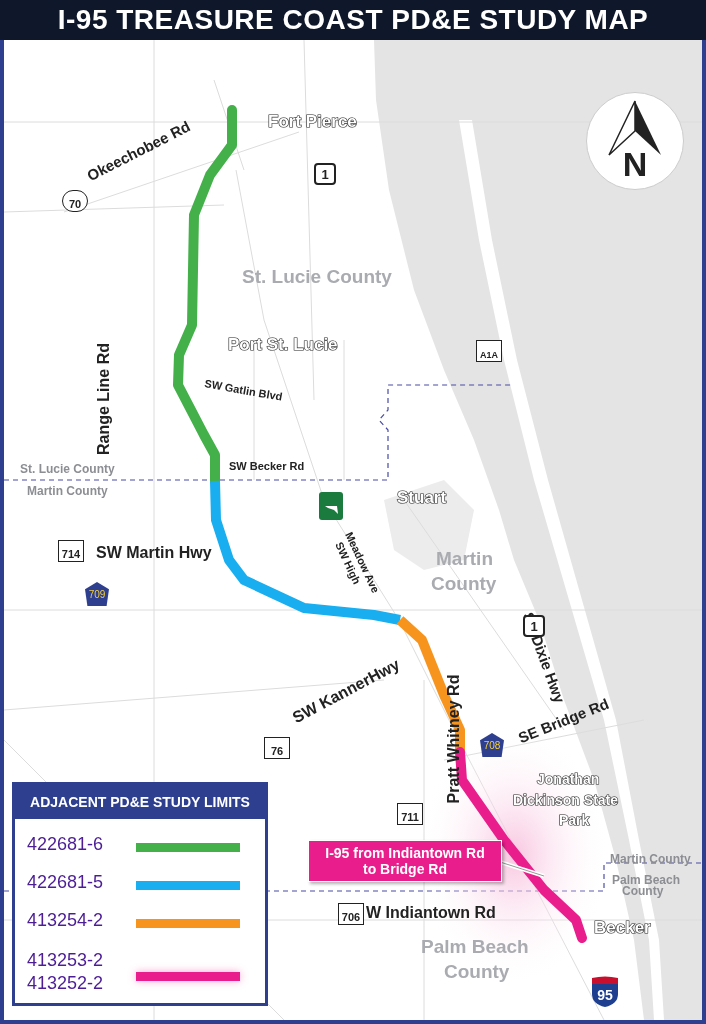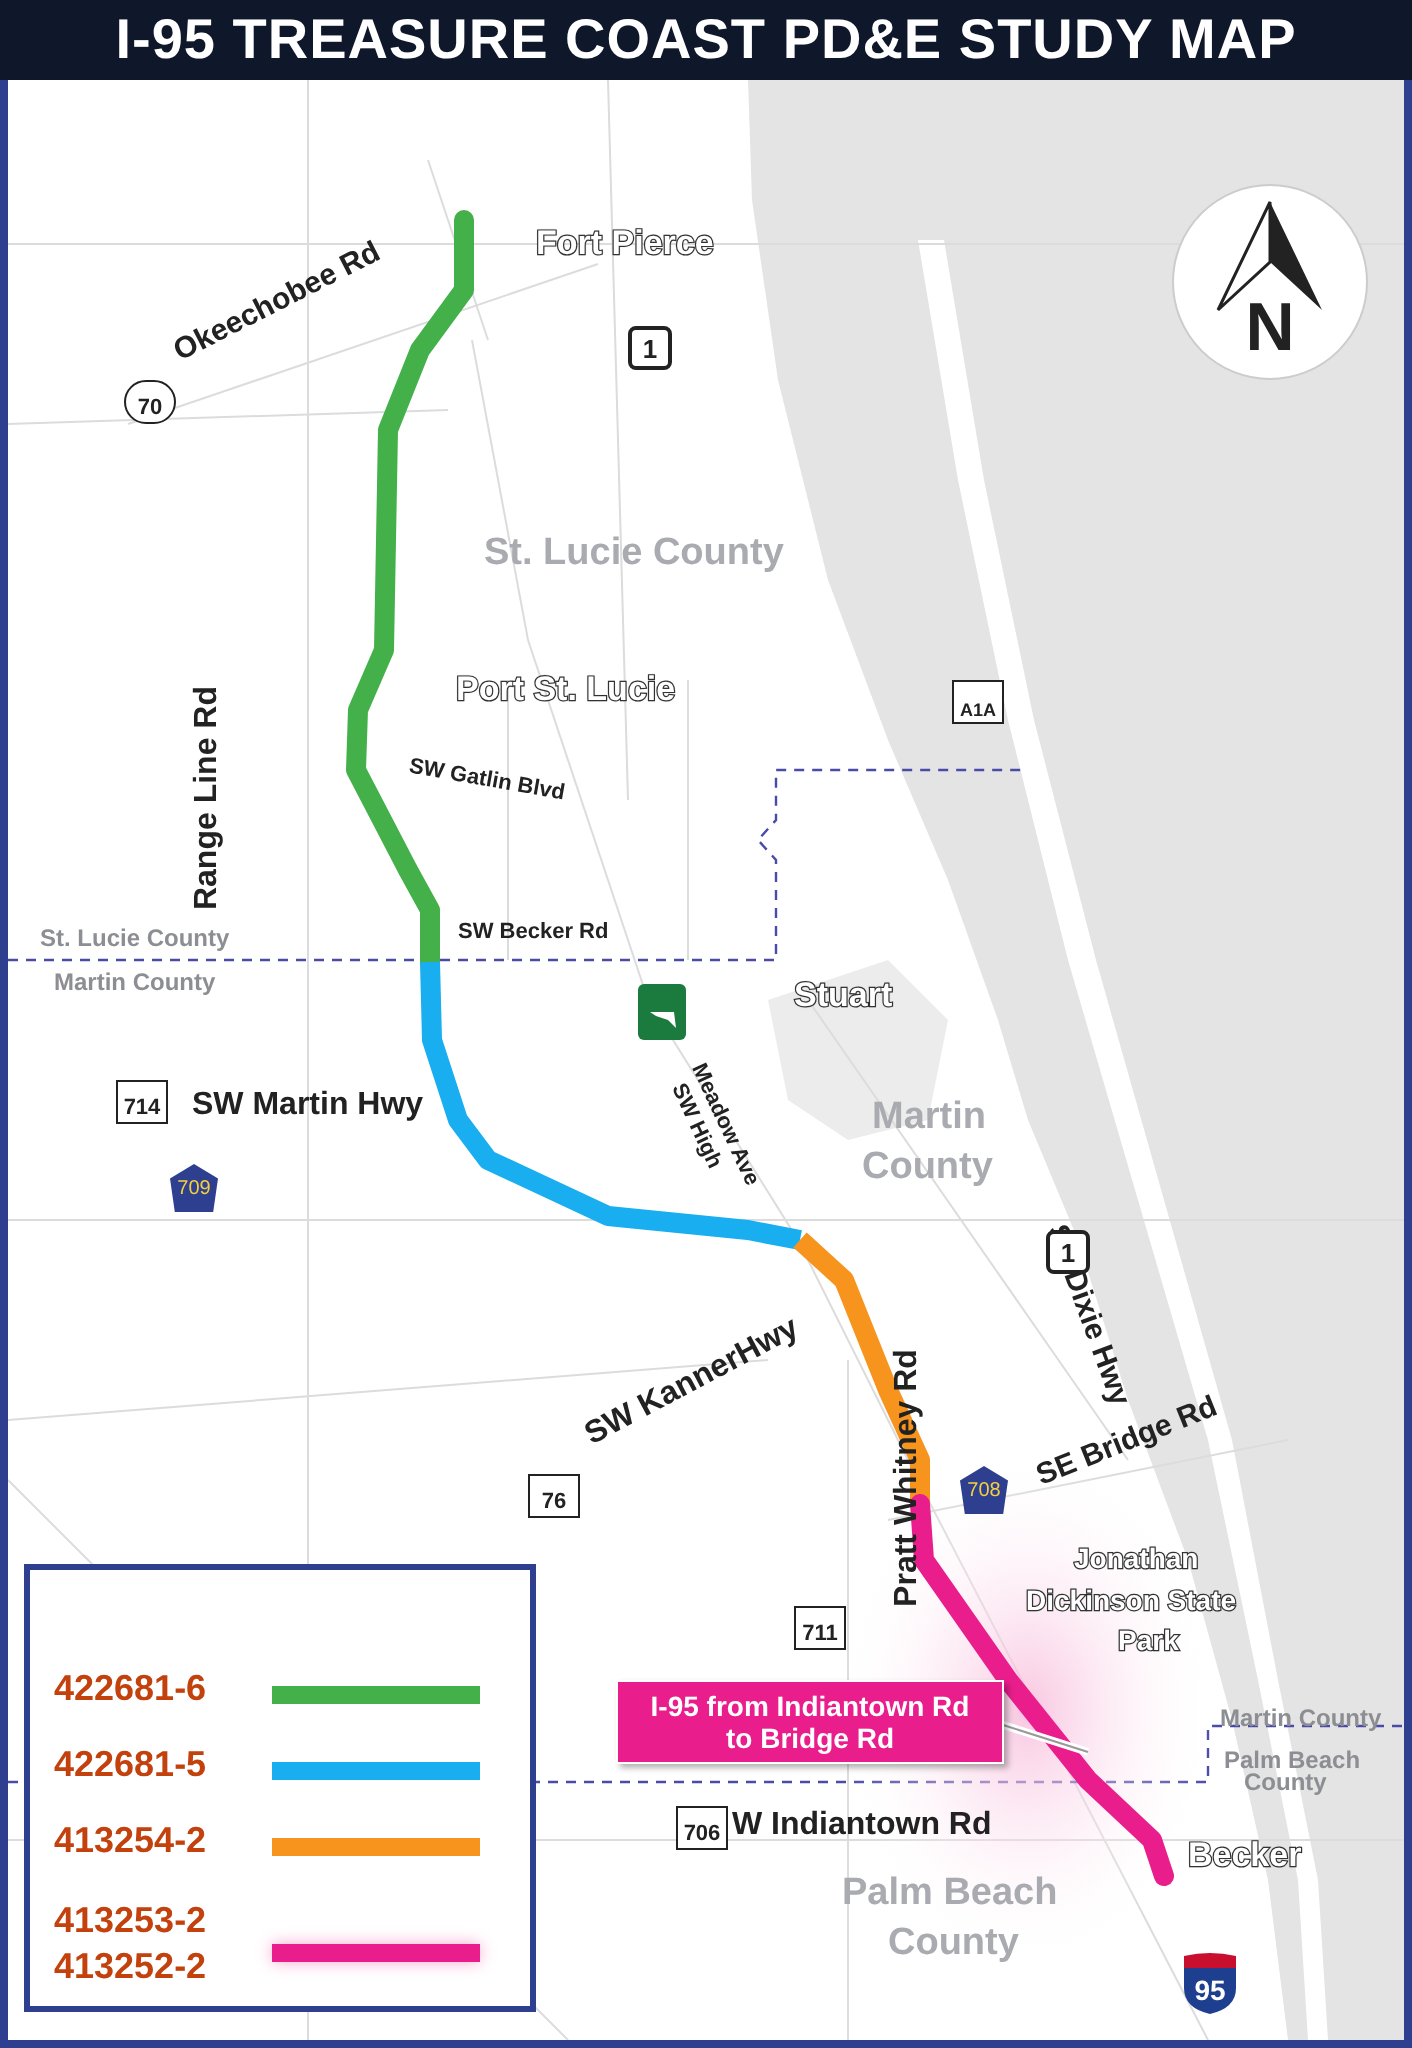--- a/index.html
+++ b/index.html
@@ -14,21 +14,21 @@
   .road{color:#222;font-size:14px;}
   .road-lg{color:#222;font-size:16px;}
   .county-sm{color:#8c8e93;font-size:12px;}
   .shield{position:absolute;width:26px;height:22px;background:#fff;border:1.5px solid #222;font-size:11px;font-weight:bold;display:flex;align-items:flex-end;justify-content:center;box-sizing:border-box;padding-bottom:1px;color:#222;}
   .us-shield{position:absolute;width:22px;height:22px;background:#fff;border:2px solid #222;border-radius:4px;font-size:13px;font-weight:bold;display:flex;align-items:center;justify-content:center;box-sizing:border-box;color:#222;}
   .cr-shield{position:absolute;width:24px;height:24px;background:#2e3f8f;clip-path:polygon(50% 0,100% 30%,90% 100%,10% 100%,0 30%);color:#f4d03f;font-size:10px;display:flex;align-items:center;justify-content:center;}
   .north{position:absolute;left:582px;top:52px;width:96px;height:96px;border-radius:50%;background:#fff;border:1px solid #ccc;}
   .north-n{position:absolute;left:0;width:96px;top:52px;text-align:center;font-size:34px;font-weight:bold;color:#222;}
   .legend{position:absolute;left:8px;top:742px;width:256px;height:224px;border:3px solid #2e3f8f;background:#fff;box-sizing:border-box;}
   .legend-head{height:34px;background:#2e3f8f;color:#fff;font-weight:bold;font-size:14px;display:flex;align-items:center;justify-content:center;}
-  .legend-row{position:absolute;left:12px;font-size:18px;font-weight:bold;color:#c2410c;line-height:23px;text-align:right;}
+  .legend-row{position:absolute;left:12px;font-size:18px;font-weight:normal;color:#4c1d95;line-height:23px;text-align:right;}
   .legend-line{position:absolute;left:121px;width:104px;height:9px;}
   .callout{position:absolute;left:304px;top:800px;width:192px;height:40px;background:#e91e8c;color:#fff;font-weight:bold;font-size:14px;text-align:center;line-height:16px;display:flex;flex-direction:column;justify-content:center;box-shadow:2px 2px 3px rgba(0,0,0,0.3);border:1px solid #fff;}
   .i95{position:absolute;left:586px;top:936px;width:30px;height:32px;}
 </style>
 </head>
 <body>
 
 <div class="frame"></div>
 <div class="title-bar">I-95 TREASURE COAST PD&amp;E STUDY MAP</div>
 
@@ -144,20 +144,21 @@
     <path d="M2 8 L28 8 L28 18 Q28 28 15 31 Q2 28 2 18 Z" fill="#1e3f8f"></path>
     <text x="15" y="24" text-anchor="middle" fill="#fff" font-size="14" font-weight="bold" font-family="Liberation Sans, sans-serif">95</text>
   </svg>
 
   <div class="callout">
     <span>I-95 from Indiantown Rd</span>
     <span>to Bridge Rd</span>
   </div>
 
   <div class="legend">
+    <div class="legend-head">ADJACENT PD&amp;E STUDY LIMITS</div>
     <div class="legend-row" style="top:48px;">422681-6</div>
     <div class="legend-line" style="top:58px;background:#43b04a;"></div>
     <div class="legend-row" style="top:86px;">422681-5</div>
     <div class="legend-line" style="top:96px;background:#19aeef;"></div>
     <div class="legend-row" style="top:124px;">413254-2</div>
     <div class="legend-line" style="top:134px;background:#f7941d;"></div>
     <div class="legend-row" style="top:164px;">413253-2</div>
     <div class="legend-row" style="top:187px;">413252-2</div>
     <div class="legend-line" style="top:187px;background:#e91e8c;box-shadow:0 0 8px #f7a6cf;"></div>
   </div>

